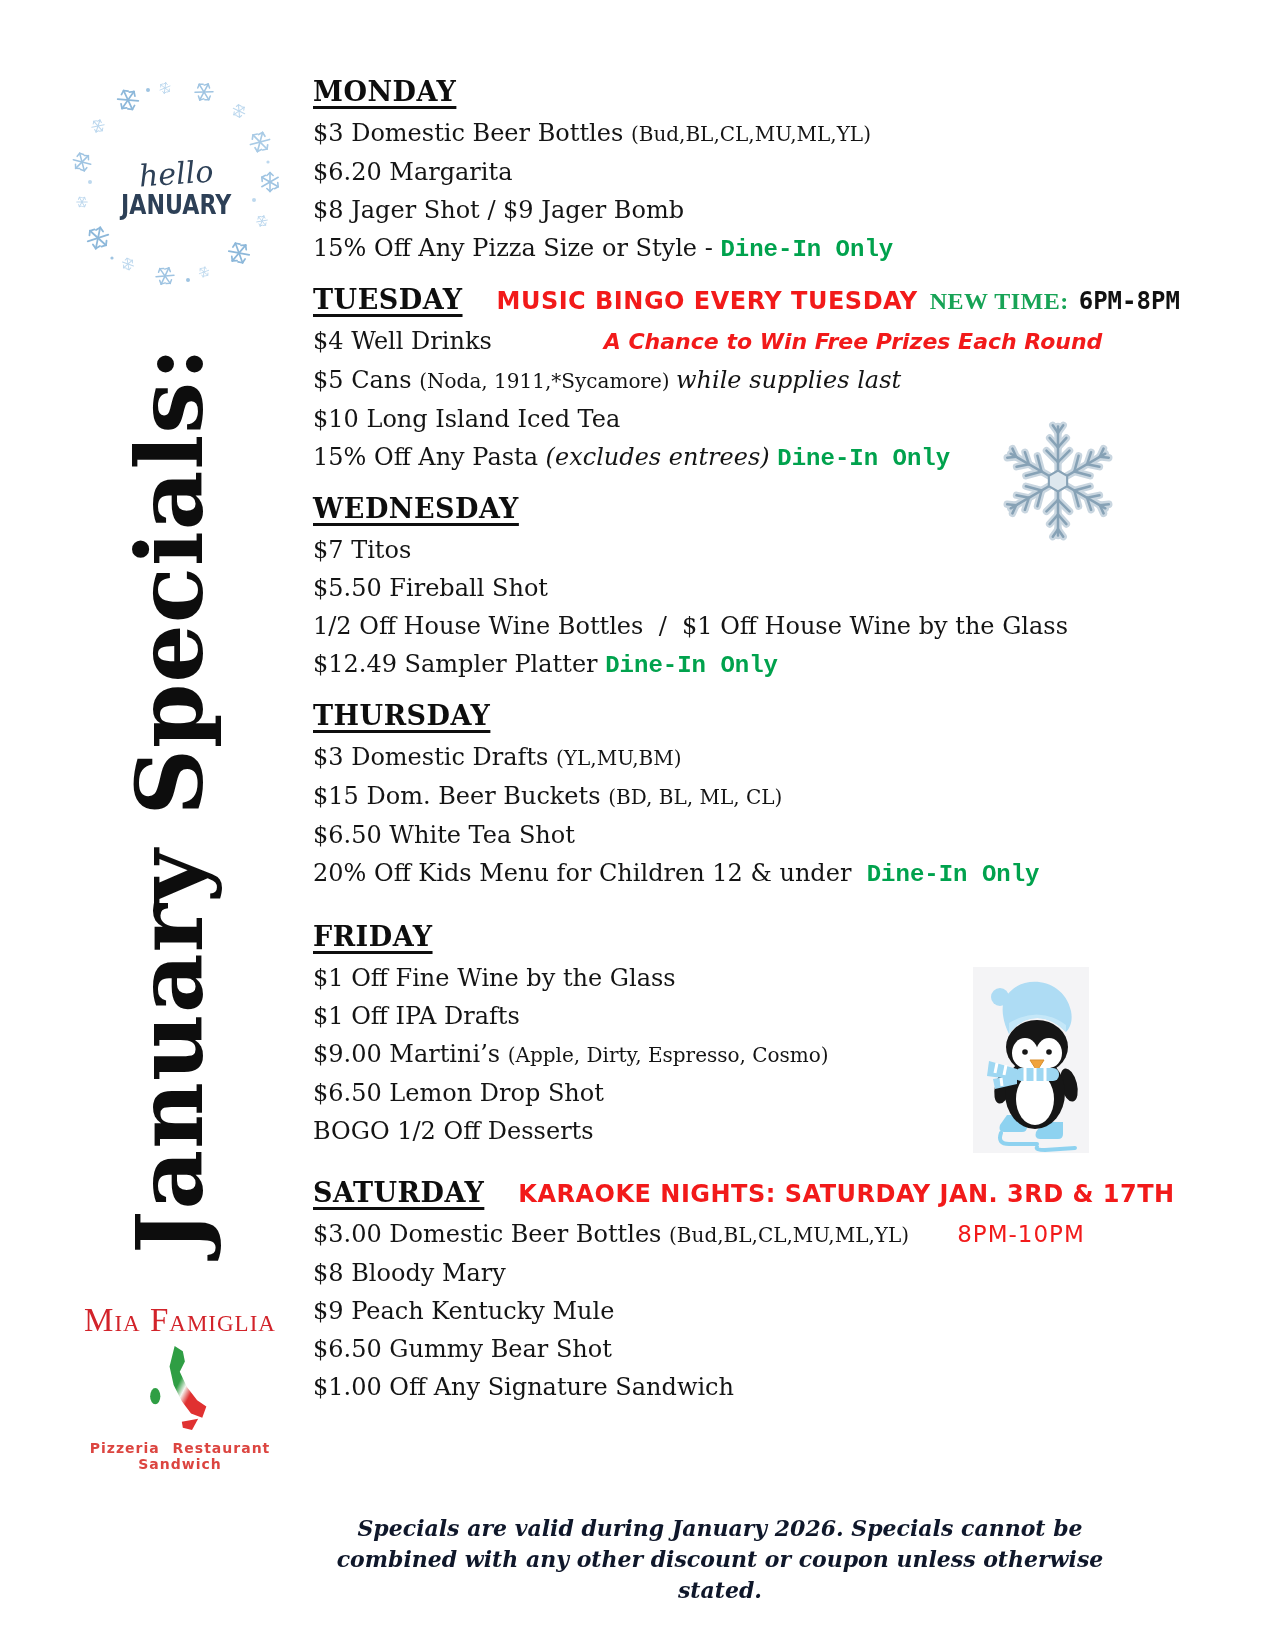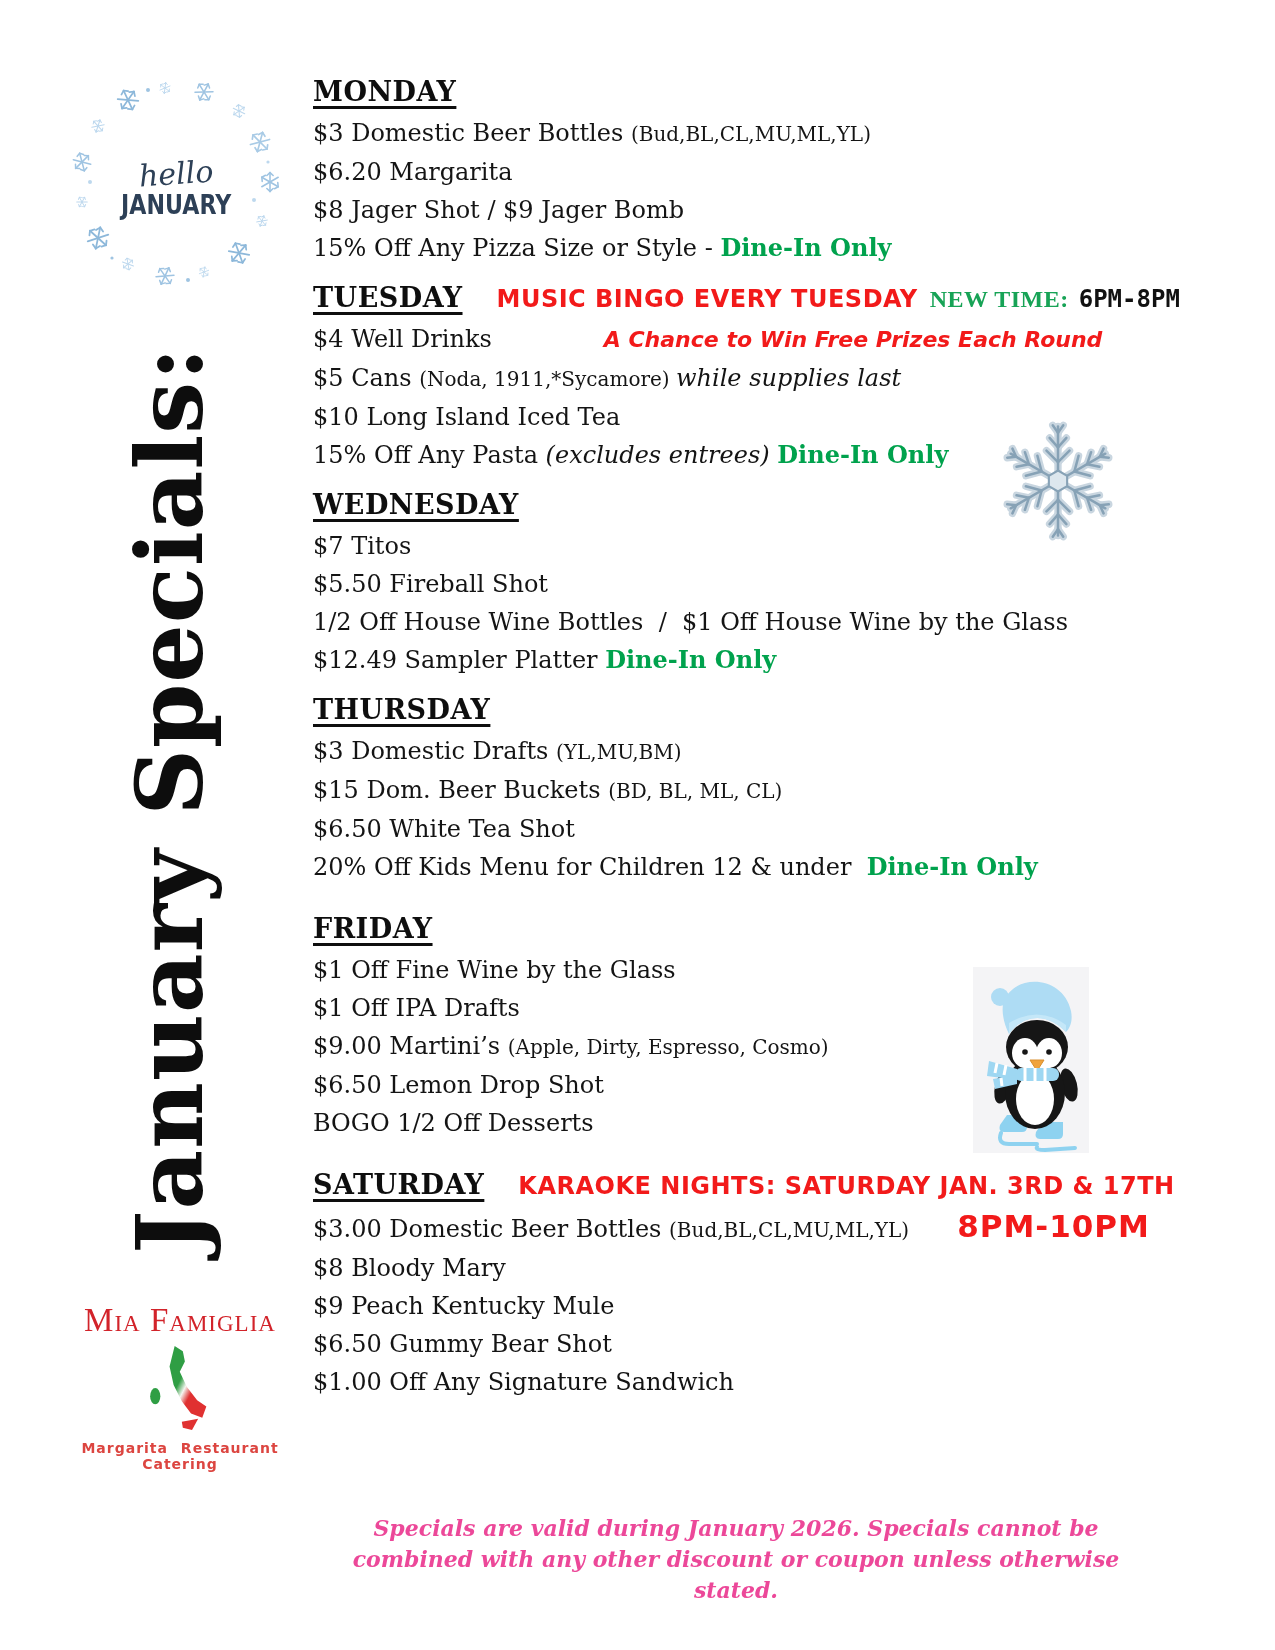--- a/index.html
+++ b/index.html
@@ -48,50 +48,50 @@
   .heading-row { margin-bottom:7px; white-space:nowrap; }
   h2.day {
     display:inline-block; margin:0; font-size:27px; font-weight:bold;
     letter-spacing:0.5px; text-decoration:underline; text-underline-offset:5px;
     text-decoration-thickness:2.5px; color:#0e0e0e;
   }
   .line { font-size:24px; line-height:38px; white-space:nowrap; }
   .seg-t  { font-size:24px; }
   .seg-sm { font-size:20px; }
   .seg-it { font-size:24px; font-style:italic; }
-  .seg-gr { color:#00a24d; font-weight:bold; }
+  .seg-gr { color:#00a24d; font-weight:bold;font-family:Liberation Mono, monospace; }
   .seg-red {
     color:#f21a1a; font-family:"DejaVu Sans", sans-serif; font-weight:bold;
     font-size:24px; letter-spacing:0.5px;
   }
   .heading-row .seg-red { margin-left:34px; }
   .seg-grt {
     color:#17a356; font-family:Liberation Serif, serif; font-weight:bold;
     font-size:24px; margin-left:12px; letter-spacing:0.5px;
   }
   .seg-mono {
     color:#111; font-family:"DejaVu Sans Mono", monospace; font-weight:bold;
     font-size:24px; margin-left:10px;
   }
   .seg-redi {
     color:#f21a1a; font-family:"DejaVu Sans", sans-serif; font-weight:bold;
     font-style:italic; font-size:22px; margin-left:112px;
   }
   .seg-redtime {
-    color:#f21a1a; font-family:"DejaVu Sans", sans-serif; font-weight:bold;
-    font-size:31px; margin-left:48px; letter-spacing:1px;
+    color:#f21a1a; font-family:"DejaVu Sans", sans-serif; font-weight:normal;
+    font-size:23px; margin-left:48px; letter-spacing:1px;
   }
   
   .snowflake-img { position:absolute; left:995px; top:418px; width:126px; height:120px; }
   .penguin-img { position:absolute; left:973px; top:967px; width:116px; height:186px; }
   
   .footer {
-    position:absolute; left:331px; top:1513px; width:810px; text-align:center;
+    position:absolute; left:315px; top:1513px; width:810px; text-align:center;
     font-style:italic; font-weight:600; font-size:22px; line-height:31px;
-    color:#ec4899;
+    color:#0f172a;
   }
 </style>
 </head>
 <body>
 
 <div id="page">
 
   <div class="wreath">
     <svg viewBox="0 0 216 212" aria-hidden="true">
       <defs>
@@ -150,21 +150,21 @@
           <stop offset="0.38" stop-color="#2f9e44"></stop>
           <stop offset="0.5" stop-color="#f5f5f0"></stop>
           <stop offset="0.62" stop-color="#e03131"></stop>
           <stop offset="1" stop-color="#e03131"></stop>
         </linearGradient>
       </defs>
       <path d="M30,4 L38,9 L40,19 L35,29 L42,44 L52,57 L61,63 L57,74 L46,70 L37,58 L29,42 L25,24 Z" fill="url(#itgrad)"></path>
       <polygon points="37,78 53,75 47,86 38,84" fill="#e03131"></polygon>
       <ellipse cx="11" cy="53" rx="5" ry="8" fill="#2f9e44"></ellipse>
     </svg>
-    <div class="logo-tagline">Margarita  Restaurant  Catering</div>
+    <div class="logo-tagline">Pizzeria  Restaurant  Sandwich</div>
   </div>
 
   <div class="menu">
       <div class="section">
         <div class="heading-row"><h2 class="day">MONDAY</h2></div>
         <div class="line"><span class="seg-t">$3 Domestic Beer Bottles </span><span class="seg-sm">(Bud,BL,CL,MU,ML,YL)</span></div>
         <div class="line"><span class="seg-t">$6.20 Margarita</span></div>
         <div class="line"><span class="seg-t">$8 Jager Shot / $9 Jager Bomb</span></div>
         <div class="line"><span class="seg-t">15% Off Any Pizza Size or Style - </span><span class="seg-gr">Dine-In Only</span></div>
       </div>

